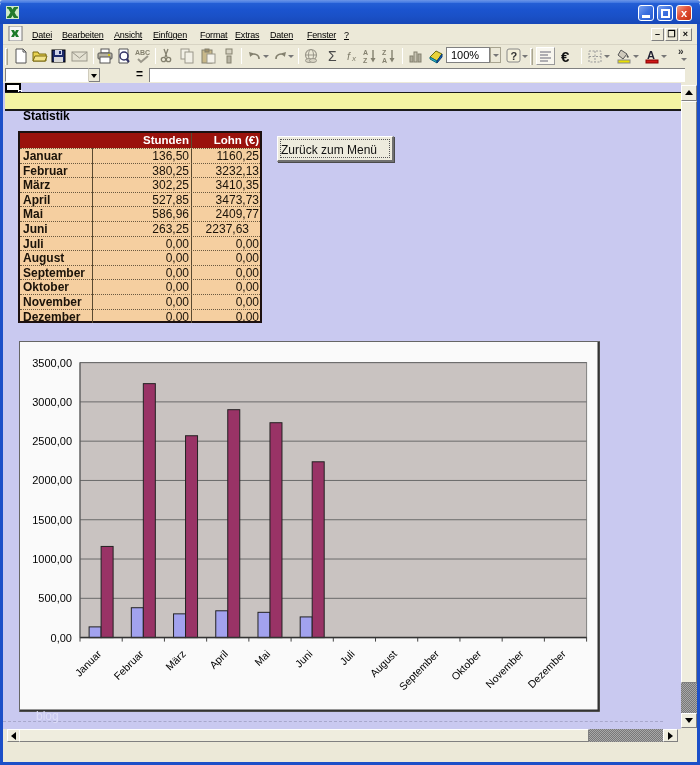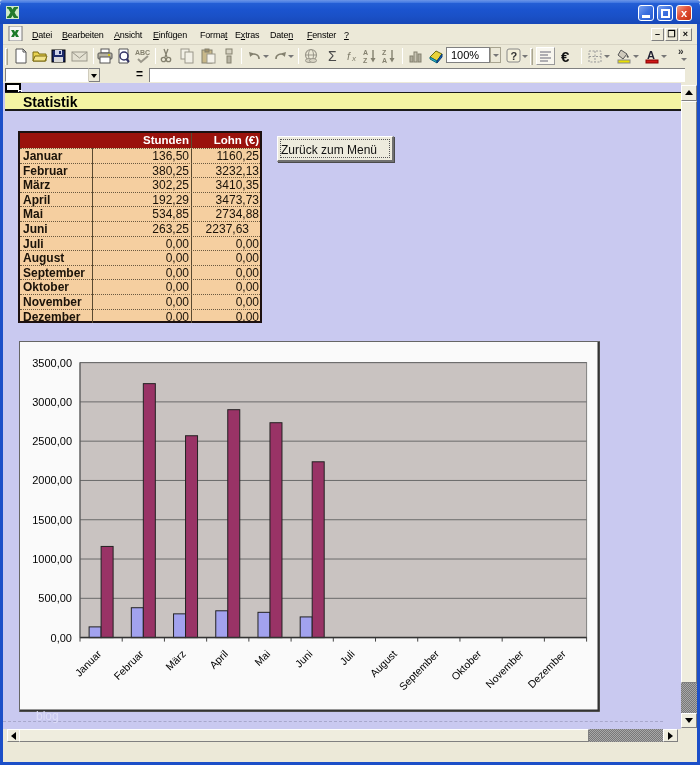--- a/index.html
+++ b/index.html
@@ -17,21 +17,21 @@
     text-shadow:1px 1px 1px #123; }
   .tbtn { top:5px; width:16px; height:16px; border-radius:3px; border:1px solid #fff;
     background:linear-gradient(135deg,#7ba1ef 0%,#3b70e0 50%,#2a5cd0 100%);
     color:#fff; font-size:11px; text-align:center; line-height:14px; font-weight:bold;}
   #bmin  { left:638px; }
   #bmax  { left:657px; }
   #bclose{ left:676px; background:linear-gradient(135deg,#f1a088 0%,#e25038 45%,#c43010 100%); }
 
   
   #menubar { left:3px; top:24px; width:694px; height:21px; background:#ECE9D8; border-bottom:1px solid #d8d4c4;}
-  .mi { position:absolute; top:6px; font-size:9px; letter-spacing:-0.2px; color:#000; }
+  .mi { position:absolute; top:6px; font-size:9px; letter-spacing:-0.2px; color:#000;text-decoration:underline; }
   .mi u { text-decoration:underline; }
   .wbtn { position:absolute; top:4px; width:13px; height:13px; background:#ECE9D8;
     border-top:1px solid #fff; border-left:1px solid #fff; border-right:1px solid #808080; border-bottom:1px solid #808080;
     font-size:9px; line-height:11px; text-align:center; color:#000; font-weight:bold;}
 
   
   #toolbar { left:0px; top:45px; width:697px; height:22px; background:#ECE9D8; }
   .sep { position:absolute; top:3px; width:1px; height:16px; background:#b8b4a2; border-right:1px solid #fff;}
   .grip { position:absolute; top:3px; width:3px; height:17px;
      border-left:1px solid #fff; border-top:1px solid #fff; background:#cdc9b8; border-right:1px solid #a9a591; }
@@ -48,21 +48,21 @@
   #eqsign { position:absolute; left:133px; top:0px; font-size:12px; font-weight:bold; color:#000;}
   #fedit { position:absolute; left:146px; top:1px; width:536px; height:14px; background:#fff;
      border-top:1px solid #808080; border-left:1px solid #808080;}
 
   
   #sheet { left:3px; top:83px; width:678px; height:646px; background:#C9C9F0; overflow:hidden; }
   #cursorbox { position:absolute; left:2px; top:0px; width:16px; height:9px; background:#fff; border:2px solid #000; }
   #cursorhandle { position:absolute; left:15px; top:7px; width:4px; height:3px; background:#1c1c50; border:1px solid #fff; }
   #yellowband { position:absolute; left:2px; top:9px; width:676px; height:19px; background:#F4F4A3;
      border-top:1px solid #1a1a1a; border-bottom:2px solid #1a1a1a; }
-  #stattext { position:absolute; left:20px; top:11px; font-size:14px; font-weight:bold; color:#000; }
+  #stattext { position:absolute; left:20px; top:26px; font-size:12px; font-weight:bold; color:#000; }
 
   
   #dtable { position:absolute; left:15px; top:48px; width:244px; height:192px; border:2px solid #1c1010; background:#F5CFA0;}
   .thdr { position:absolute; left:0; top:0; width:240px; height:15px; background:#9A120C; color:#fff; font-weight:bold; font-size:11.5px;}
   .trow { position:absolute; width:240px; height:14.6px; font-size:12px; color:#1a1208; border-top:1px dotted #6b5a40;}
   .c1 { position:absolute; left:3px; top:0px; font-weight:bold; }
   #vline1 { position:absolute; left:72px; top:15px; width:1px; height:175px; background:#5a4a30; }
   #vline2 { position:absolute; left:171px; top:0px; width:1px; height:190px; background:#5a4a30; }
 
   
@@ -309,27 +309,27 @@
             <span style="position:absolute;right:71px">380,25</span>
             <span style="position:absolute;right:1px">3232,13</span>
           </div>
           <div class="trow" style="top:44.2px">
             <span class="c1">März</span>
             <span style="position:absolute;right:71px">302,25</span>
             <span style="position:absolute;right:1px">3410,35</span>
           </div>
           <div class="trow" style="top:58.8px">
             <span class="c1">April</span>
-            <span style="position:absolute;right:71px">192,29</span>
+            <span style="position:absolute;right:71px">527,85</span>
             <span style="position:absolute;right:1px">3473,73</span>
           </div>
           <div class="trow" style="top:73.4px">
             <span class="c1">Mai</span>
-            <span style="position:absolute;right:71px">534,85</span>
-            <span style="position:absolute;right:1px">2734,88</span>
+            <span style="position:absolute;right:71px">586,96</span>
+            <span style="position:absolute;right:1px">2409,77</span>
           </div>
           <div class="trow" style="top:88px">
             <span class="c1">Juni</span>
             <span style="position:absolute;right:71px">263,25</span>
             <span style="position:absolute;right:11px">2237,63</span>
           </div>
           <div class="trow" style="top:102.6px">
             <span class="c1">Juli</span>
             <span style="position:absolute;right:71px">0,00</span>
             <span style="position:absolute;right:1px">0,00</span>

